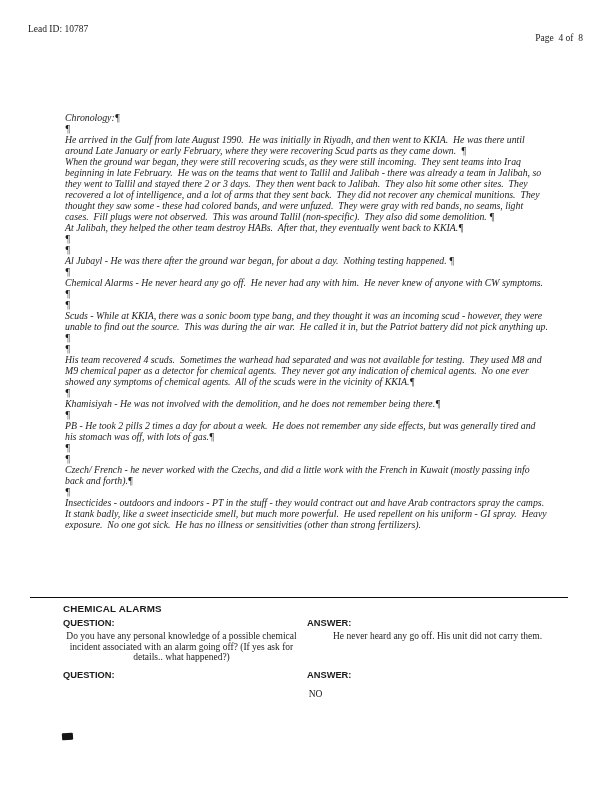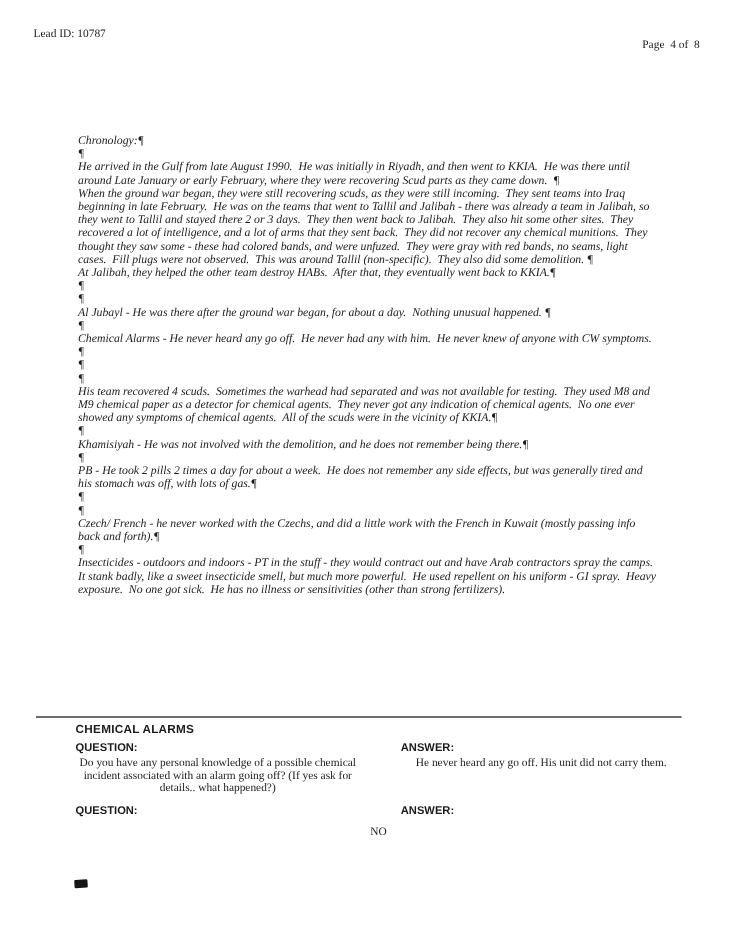--- a/index.html
+++ b/index.html
@@ -47,21 +47,21 @@
     border-top: 1.5px solid #0c0c0c;
   }
   .qa-inner { padding: 2px 0 0 33px; }
   .section-title {
     font-family: "Liberation Sans", sans-serif;
     font-weight: bold;
     font-size: 9.8px;
     letter-spacing: 0.2px;
     margin: 3px 0 4px 0;
   }
-  .qa-row { display: flex; align-items: flex-start; gap: 27px; }
+  .qa-row { display: flex; align-items: flex-start; }
   .qa-left { width: 237px; margin-right: 7px; flex: none; }
   .qa-right { flex: 1; }
   .qa-label {
     font-family: "Liberation Sans", sans-serif;
     font-weight: bold;
     font-size: 9.3px;
     line-height: 11px;
   }
   .qa-text { font-size: 9.5px; line-height: 10.5px; text-align: center; }
   .labels-row-1 { margin-top: 2px; }
@@ -88,24 +88,25 @@
   <div class="page-num">Page  4 of  8</div>
 
   <div class="content">
     <p class="para">Chronology:¶</p>
     <p class="para">¶</p>
     <p class="para">He arrived in the Gulf from late August 1990.  He was initially in Riyadh, and then went to KKIA.  He was there until around Late January or early February, where they were recovering Scud parts as they came down.  ¶</p>
     <p class="para">When the ground war began, they were still recovering scuds, as they were still incoming.  They sent teams into Iraq beginning in late February.  He was on the teams that went to Tallil and Jalibah - there was already a team in Jalibah, so they went to Tallil and stayed there 2 or 3 days.  They then went back to Jalibah.  They also hit some other sites.  They recovered a lot of intelligence, and a lot of arms that they sent back.  They did not recover any chemical munitions.  They thought they saw some - these had colored bands, and were unfuzed.  They were gray with red bands, no seams, light cases.  Fill plugs were not observed.  This was around Tallil (non-specific).  They also did some demolition. ¶</p>
     <p class="para">At Jalibah, they helped the other team destroy HABs.  After that, they eventually went back to KKIA.¶</p>
     <p class="para">¶</p>
     <p class="para">¶</p>
-    <p class="para">Al Jubayl - He was there after the ground war began, for about a day.  Nothing unusual happened. ¶</p>
+    <p class="para">Al Jubayl - He was there after the ground war began, for about a day.  Nothing testing happened. ¶</p>
     <p class="para">¶</p>
     <p class="para">Chemical Alarms - He never heard any go off.  He never had any with him.  He never knew of anyone with CW symptoms. ¶</p>
     <p class="para">¶</p>
+    <p class="para">Scuds - While at KKIA, there was a sonic boom type bang, and they thought it was an incoming scud - however, they were unable to find out the source.  This was during the air war.  He called it in, but the Patriot battery did not pick anything up. ¶</p>
     <p class="para">¶</p>
     <p class="para">His team recovered 4 scuds.  Sometimes the warhead had separated and was not available for testing.  They used M8 and M9 chemical paper as a detector for chemical agents.  They never got any indication of chemical agents.  No one ever showed any symptoms of chemical agents.  All of the scuds were in the vicinity of KKIA.¶</p>
     <p class="para">¶</p>
     <p class="para">Khamisiyah - He was not involved with the demolition, and he does not remember being there.¶</p>
     <p class="para">¶</p>
     <p class="para">PB - He took 2 pills 2 times a day for about a week.  He does not remember any side effects, but was generally tired and his stomach was off, with lots of gas.¶</p>
     <p class="para">¶</p>
     <p class="para">¶</p>
     <p class="para">Czech/ French - he never worked with the Czechs, and did a little work with the French in Kuwait (mostly passing info back and forth).¶</p>
     <p class="para">¶</p>

